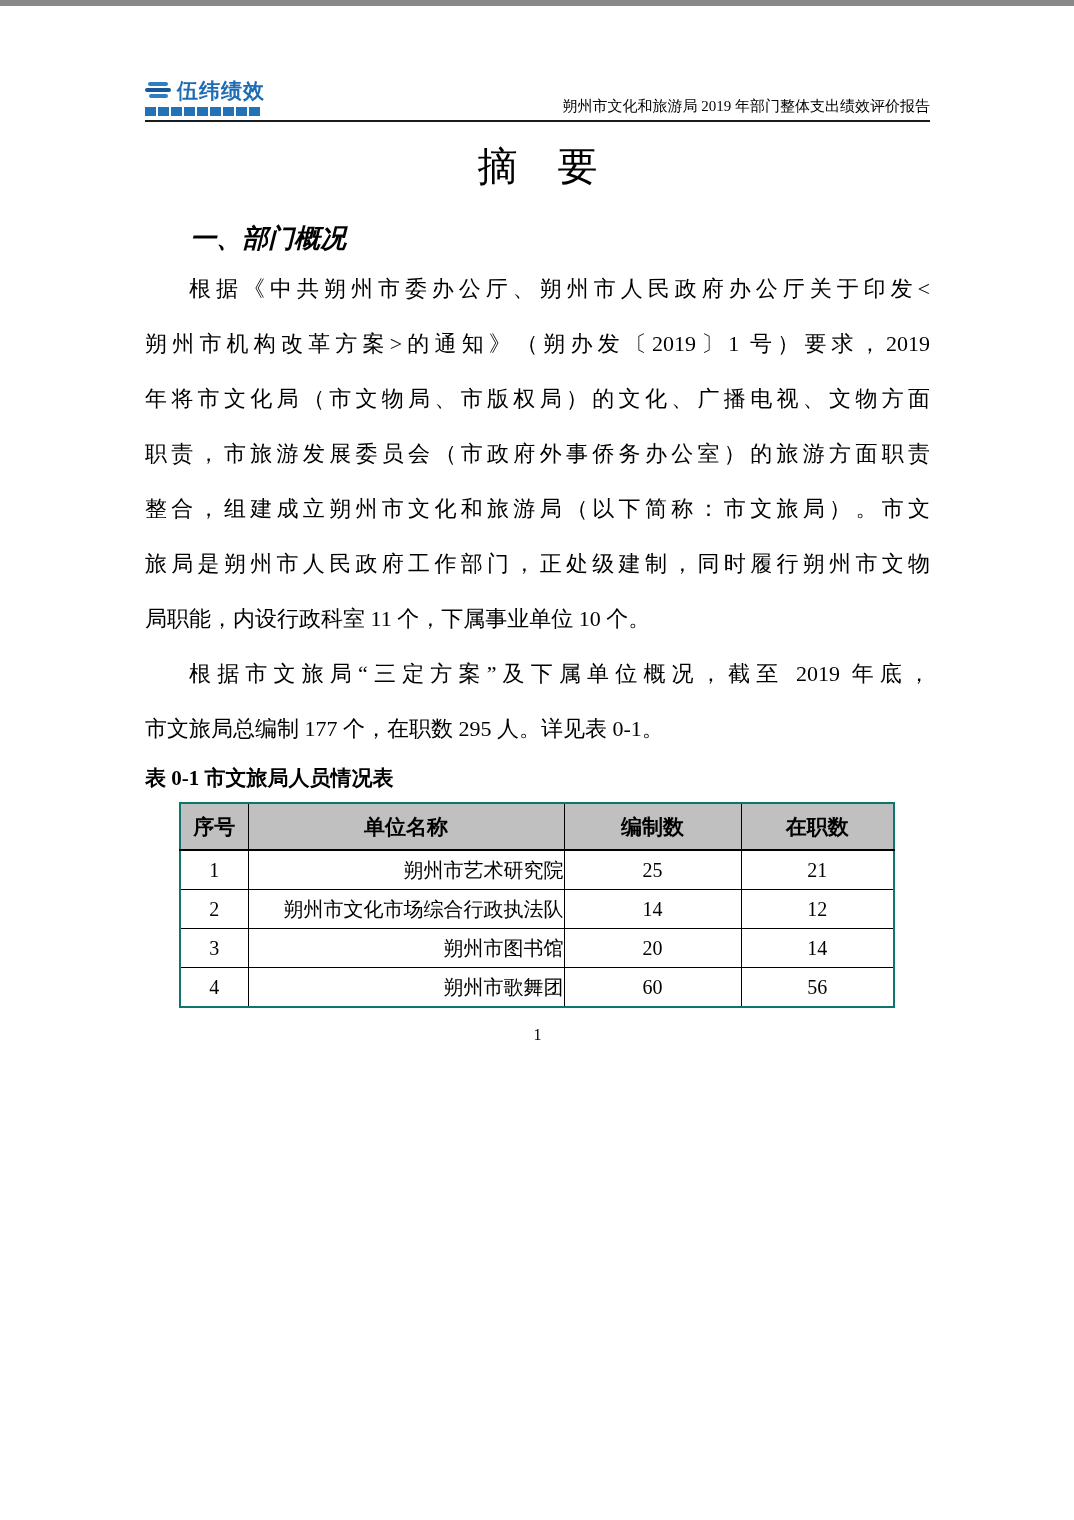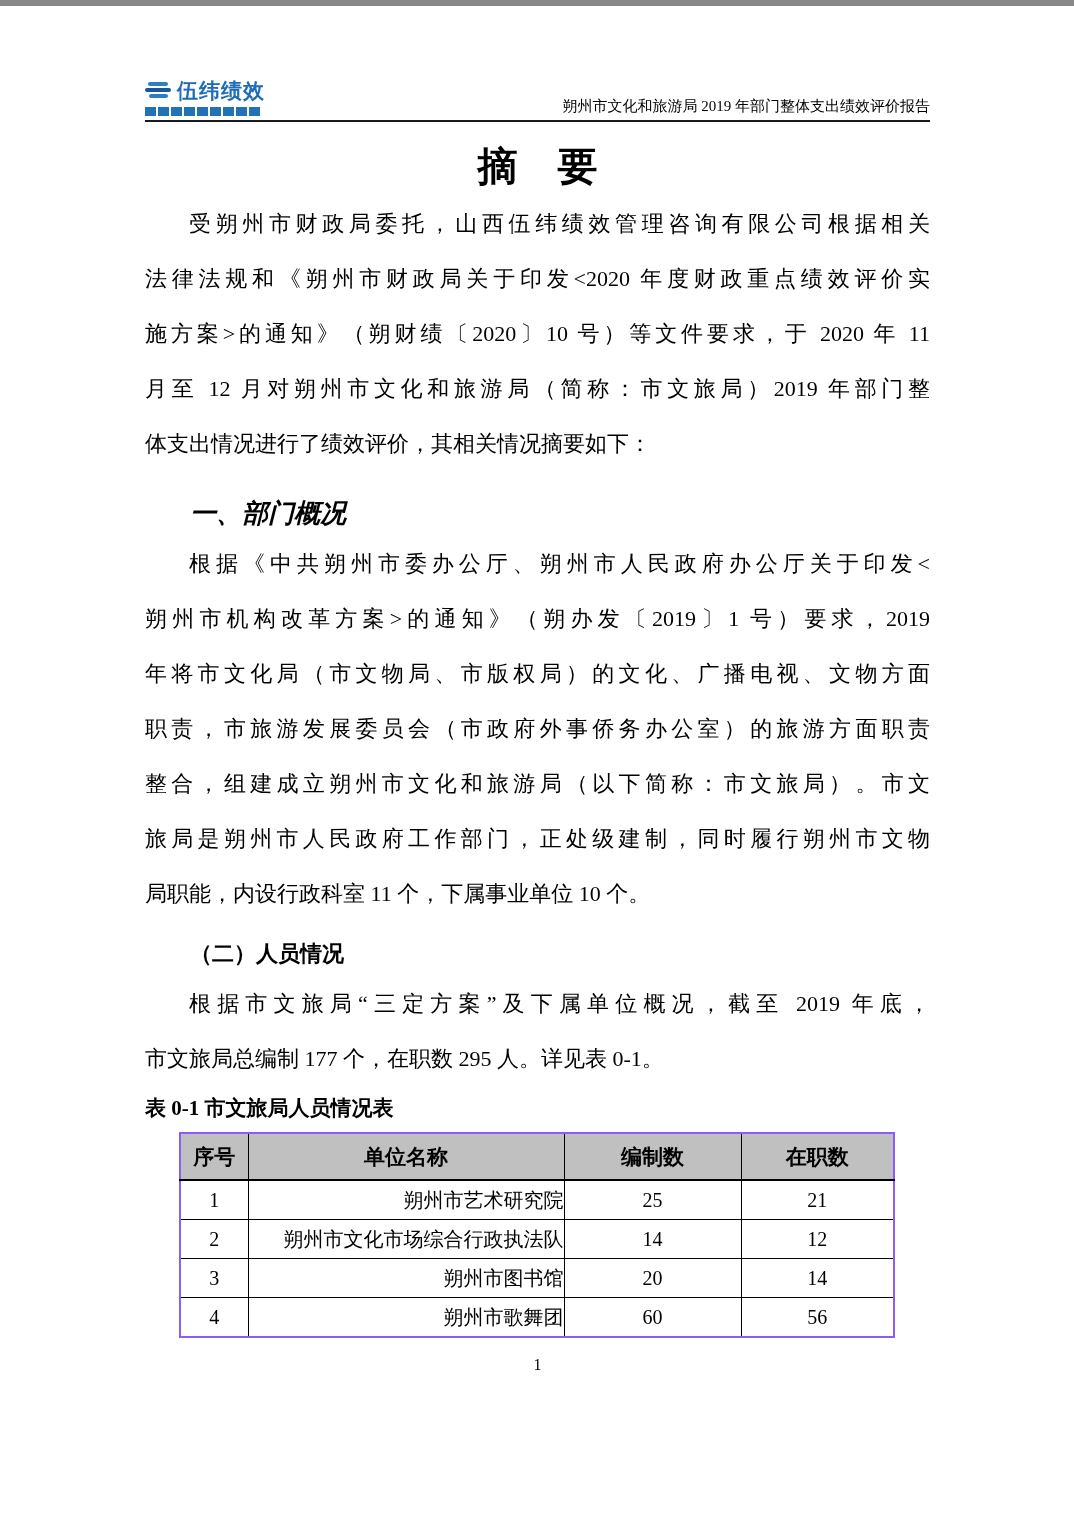--- a/index.html
+++ b/index.html
@@ -30,21 +30,21 @@
   }
   .logo-blocks { display:flex; gap:2px; }
   .logo-blocks span { width:11px; height:9px; background:#2272b8; display:inline-block; }
   .header-title { font-size:15px; line-height:20px; white-space:nowrap; }
 
   
   .doc { position:absolute; left:145px; top:130px; width:785px; }
 
   .main-title {
     font-family:"Liberation Sans", sans-serif;
-    font-weight:bold; font-size:40px;
+    font-weight:normal; font-size:40px;
     text-align:center; height:60px; line-height:60px;
   }
 
   .para { font-size:22px; }
   .line { height:55px; line-height:55px; white-space:nowrap; overflow:visible; }
   .jl { text-align:justify; text-align-last:justify; white-space:normal; }
   .ind { padding-left:44px; }
 
   .h1, .h2, .h3 {
     font-family:"Liberation Sans", sans-serif;
@@ -64,21 +64,21 @@
     border-collapse:collapse;
     margin:6px 0 0 34px;
     width:714px;
     table-layout:fixed;
   }
   table.people th, table.people td {
     border:1.5px solid #000;
     text-align:center; vertical-align:middle;
     padding:0;
   }
-  table.people { border:2px solid #8b5cf6; }
+  table.people { border:2px solid #0f766e; }
   table.people thead th {
     background:#c0c0c0;
     font-family:"Liberation Sans", sans-serif;
     font-weight:bold; font-size:21px;
     height:45px;
     border-bottom:2px solid #000;
   }
   table.people tbody td { font-size:20px; height:38px; }
   table.people td.name { text-align:right; padding-left:16px; }
   col.c-idx  { width:68px; }
@@ -115,41 +115,33 @@
           <span></span>
       </div>
     </div>
     <div class="header-title">朔州市文化和旅游局 2019 年部门整体支出绩效评价报告</div>
   </div>
 
   <div class="doc">
 
     <div class="main-title">摘　要</div>
 
-    <div class="para">
-      <div class="line jl ind">受朔州市财政局委托，山西伍纬绩效管理咨询有限公司根据相关</div>
-      <div class="line jl">法律法规和《朔州市财政局关于印发&lt;2020 年度财政重点绩效评价实</div>
-      <div class="line jl">施方案&gt;的通知》（朔财绩〔2020〕10 号）等文件要求，于 2020 年 11</div>
-      <div class="line jl">月至 12 月对朔州市文化和旅游局（简称：市文旅局）2019 年部门整</div>
-      <div class="line">体支出情况进行了绩效评价，其相关情况摘要如下：</div>
-    </div>
 
     <div class="h1">一、部门概况</div>
 
     <div class="para">
       <div class="line jl ind">根据《中共朔州市委办公厅、朔州市人民政府办公厅关于印发&lt;</div>
       <div class="line jl">朔州市机构改革方案&gt;的通知》（朔办发〔2019〕1 号）要求，2019</div>
       <div class="line jl">年将市文化局（市文物局、市版权局）的文化、广播电视、文物方面</div>
       <div class="line jl">职责，市旅游发展委员会（市政府外事侨务办公室）的旅游方面职责</div>
       <div class="line jl">整合，组建成立朔州市文化和旅游局（以下简称：市文旅局）。市文</div>
       <div class="line jl">旅局是朔州市人民政府工作部门，正处级建制，同时履行朔州市文物</div>
       <div class="line">局职能，内设行政科室 11 个，下属事业单位 10 个。</div>
     </div>
 
-    <div class="h3">（二）人员情况</div>
 
     <div class="para">
       <div class="line jl ind">根据市文旅局“三定方案”及下属单位概况，截至 2019 年底，</div>
       <div class="line">市文旅局总编制 177 个，在职数 295 人。详见表 0-1。</div>
     </div>
 
     <div class="tbl-caption">表 0-1  市文旅局人员情况表</div>
 
     <table class="people">
       <colgroup>

